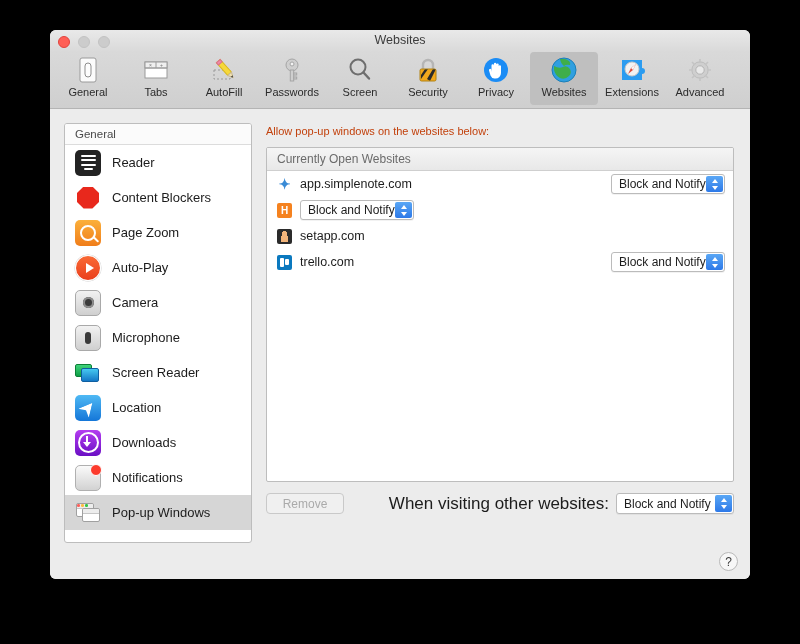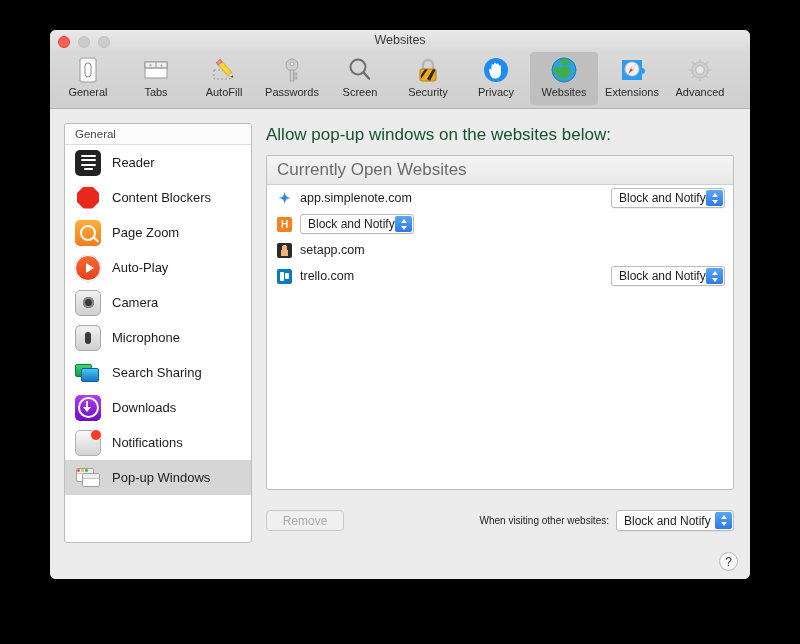--- a/index.html
+++ b/index.html
@@ -177,34 +177,34 @@
   .ic-popup .w2::before { content:""; position:absolute; left:0; right:0; top:0; height:4px;
       background:#ededed; border-bottom:1px solid #c6c6c6; border-radius:2px 2px 0 0; }
 
   
   #main {
     flex: 1 1 auto;
     display: flex;
     flex-direction: column;
     padding-top: 2px;
   }
-  #main-desc { font-size: 17px; color: #14532d; margin-bottom: 10px; }
+  #main-desc { font-size: 11px; color: #c2410c; margin-bottom: 10px; }
 
   #table {
     background: #ffffff;
     border: 1px solid #bdbdbd;
     border-radius: 2px;
     height: 335px;
     display: flex; flex-direction: column;
     overflow: hidden;
   }
   #table-header {
     background: linear-gradient(to bottom,#f5f5f5,#e8e8e8);
     border-bottom: 1px solid #cfcfcf;
-    font-size: 17px;
+    font-size: 12px;
     color: #6b6b6b;
     padding: 4px 0 4px 10px;
     flex: 0 0 auto;
   }
   #rows { flex: 1 1 auto; }
   .row {
     height: 26px;
     display: flex; align-items: center;
     padding: 0 8px 0 10px;
     gap: 8px;
@@ -246,37 +246,37 @@
     display: flex; flex-direction: column;
     align-items: center; justify-content: center; gap: 3px;
   }
   .popup-btn .arrows i { display:block; width:0;height:0; }
   .popup-btn .arrows i.up   { border-left:3.5px solid transparent; border-right:3.5px solid transparent; border-bottom:4px solid #fff; }
   .popup-btn .arrows i.down { border-left:3.5px solid transparent; border-right:3.5px solid transparent; border-top:4px solid #fff; }
   .row .popup-btn { width: 114px; }
 
   
   #footer {
-    margin-top: 20px;
+    margin-top: 11px;
     display: flex; align-items: center;
   }
   #remove-btn {
     width: 78px; height: 21px;
     border: 1px solid #c9c9c9;
     border-radius: 4px;
     background: #f0f0f0;
     font-size: 12px; color: #aaaaaa;
     display:flex; align-items:center; justify-content:center;
     cursor: default;
   }
   #footer-right {
     margin-left: auto;
     display: flex; align-items: center; gap: 7px;
   }
-  #footer-label { font-size: 10px; color: #1c1c1c; }
+  #footer-label { font-size: 17px; color: #1c1c1c; }
   #footer-right .popup-btn { width: 118px; height: 21px; }
 
   
   #help-btn {
     position: absolute;
     right: 12px; bottom: 8px;
     width: 19px; height: 19px;
     border-radius: 50%;
     border: 1px solid #b9b9b9;
     background: #f7f7f7;
@@ -477,23 +477,27 @@
         <div class="side-item">
           <div class="side-icon ic-mic"></div>
           <div class="side-label">Microphone</div>
         </div>
 
         <div class="side-item">
           <div class="side-icon ic-screen">
               <span class="s1"></span>
               <span class="s2"></span>
             </div>
-          <div class="side-label">Search Sharing</div>
-        </div>
-
+          <div class="side-label">Screen Reader</div>
+        </div>
+
+        <div class="side-item">
+          <div class="side-icon ic-location"></div>
+          <div class="side-label">Location</div>
+        </div>
 
         <div class="side-item">
           <div class="side-icon ic-downloads">
               <span class="arw"></span>
             </div>
           <div class="side-label">Downloads</div>
         </div>
 
         <div class="side-item">
           <div class="side-icon ic-notify"></div>

